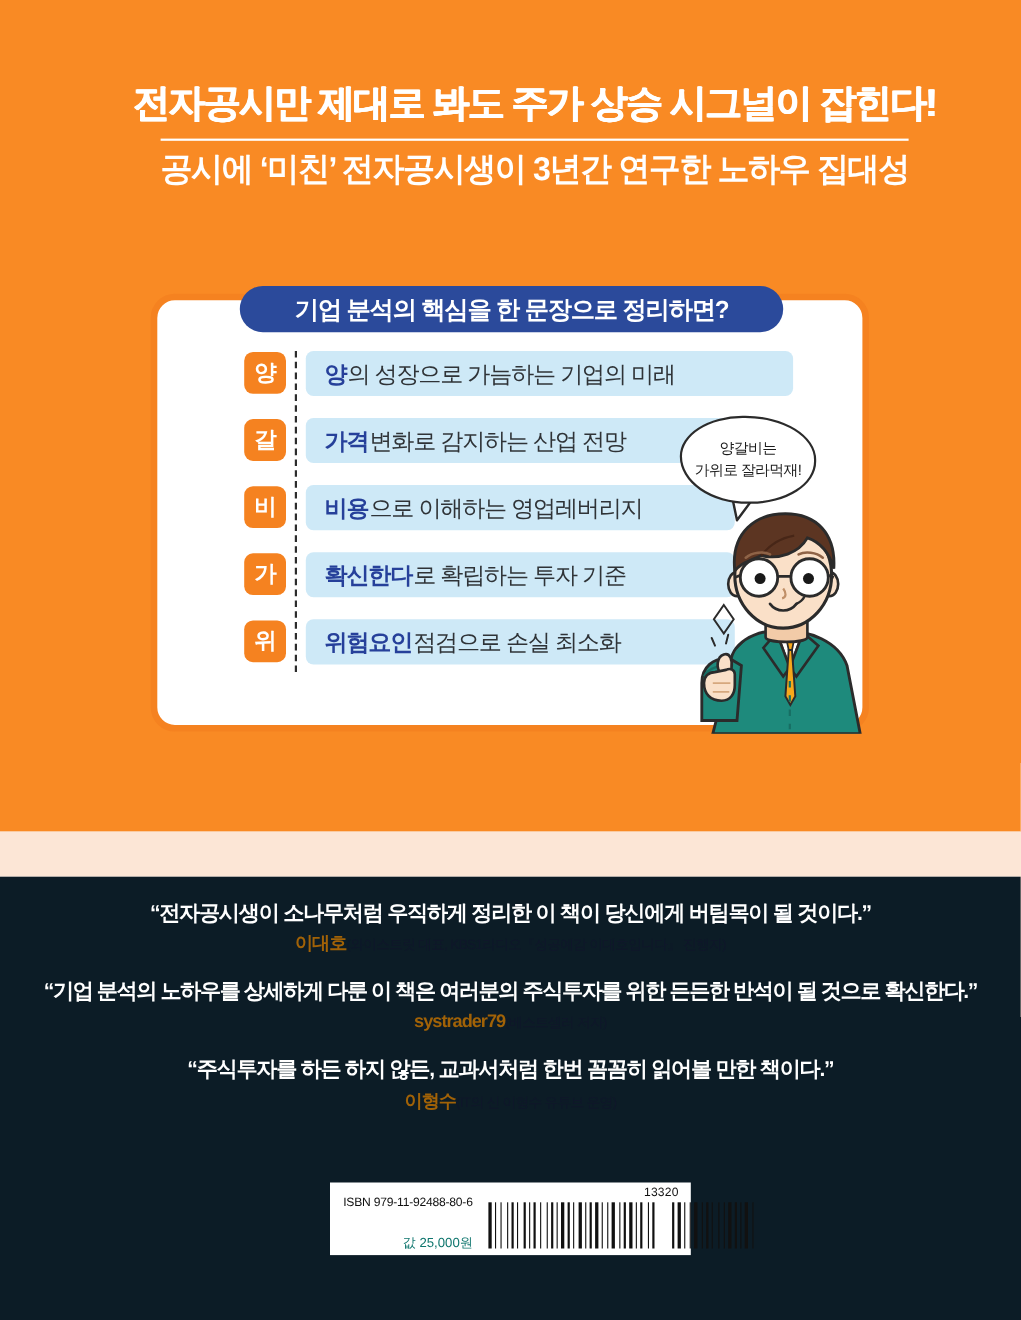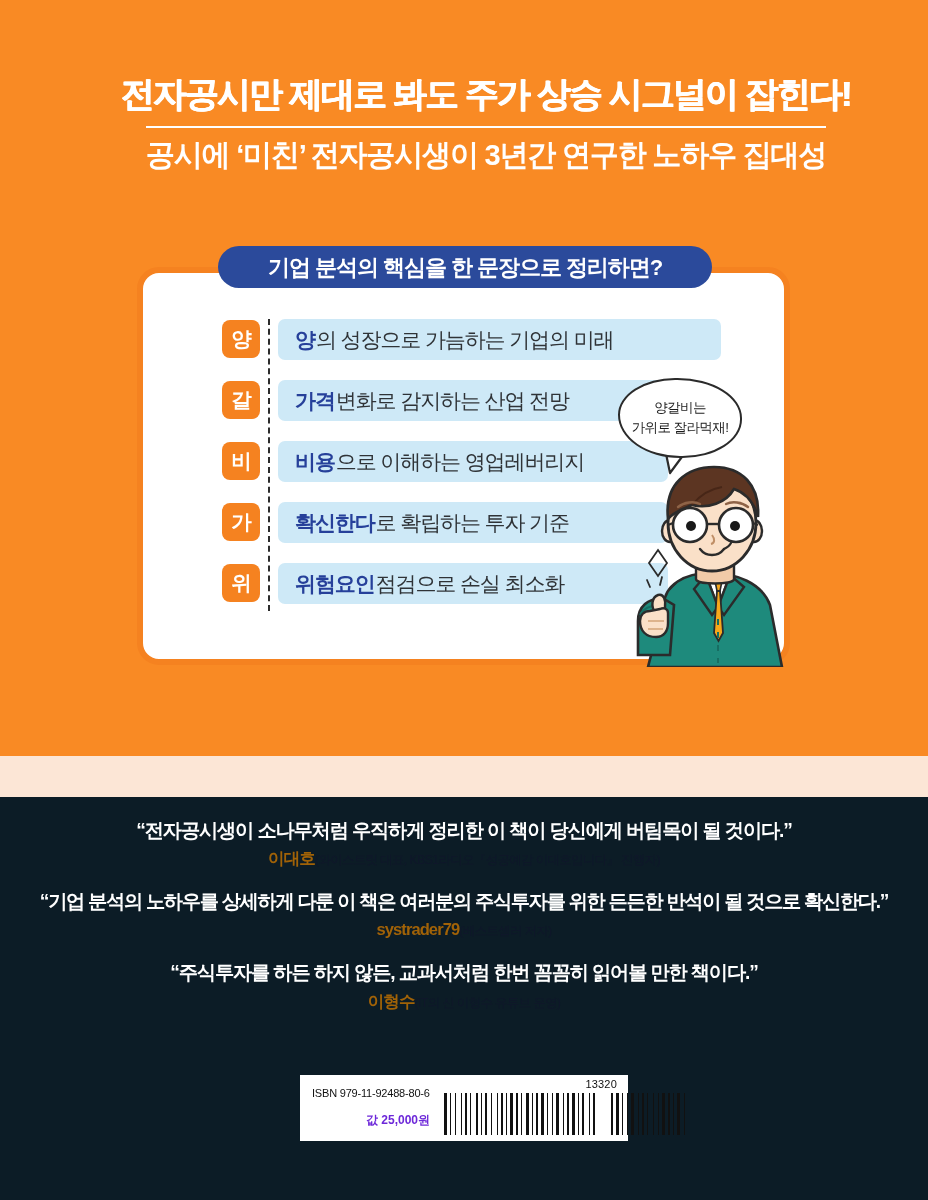--- a/index.html
+++ b/index.html
@@ -64,21 +64,21 @@
     background:#ffffff;
     box-sizing:border-box;
   }
   .card-inner{
     position:absolute;left:0;top:0;right:0;bottom:0;
     overflow:hidden;border-radius:16px;
   }
 
   
   .banner{
-    position:absolute;left:218px;top:246px;
+    position:absolute;left:218px;top:260px;
     width:494px;height:42px;
     background:#2B4A9B;
     border-radius:21px;
     display:flex;align-items:center;justify-content:center;
     z-index:6;
   }
   .banner-text{
     color:#ffffff;font-size:22.5px;font-weight:bold;
     letter-spacing:-1.1px;white-space:nowrap;
     transform:scaleX(0.98);
@@ -194,22 +194,22 @@
   }
   .isbn-left{
     width:142px;padding:12px 8px 0 12px;box-sizing:border-box;
     text-align:right;
   }
   .isbn-code{
     font-size:11px;color:#111;letter-spacing:-0.2px;
     white-space:nowrap;text-align:left;
   }
   .isbn-price{
-    font-size:12px;color:#6d28d9;font-weight:bold;
-    margin-top:13px;white-space:nowrap;text-align:right;
+    font-size:12px;color:#0f766e;font-weight:normal;
+    margin-top:23px;white-space:nowrap;text-align:right;
     padding-right:4px;
   }
   .isbn-right{
     flex:1;position:relative;padding:4px 10px 6px 2px;box-sizing:border-box;
   }
   .isbn-num{
     position:absolute;right:11px;top:3px;
     font-size:11px;color:#111;letter-spacing:0.2px;
   }
   .bars{

